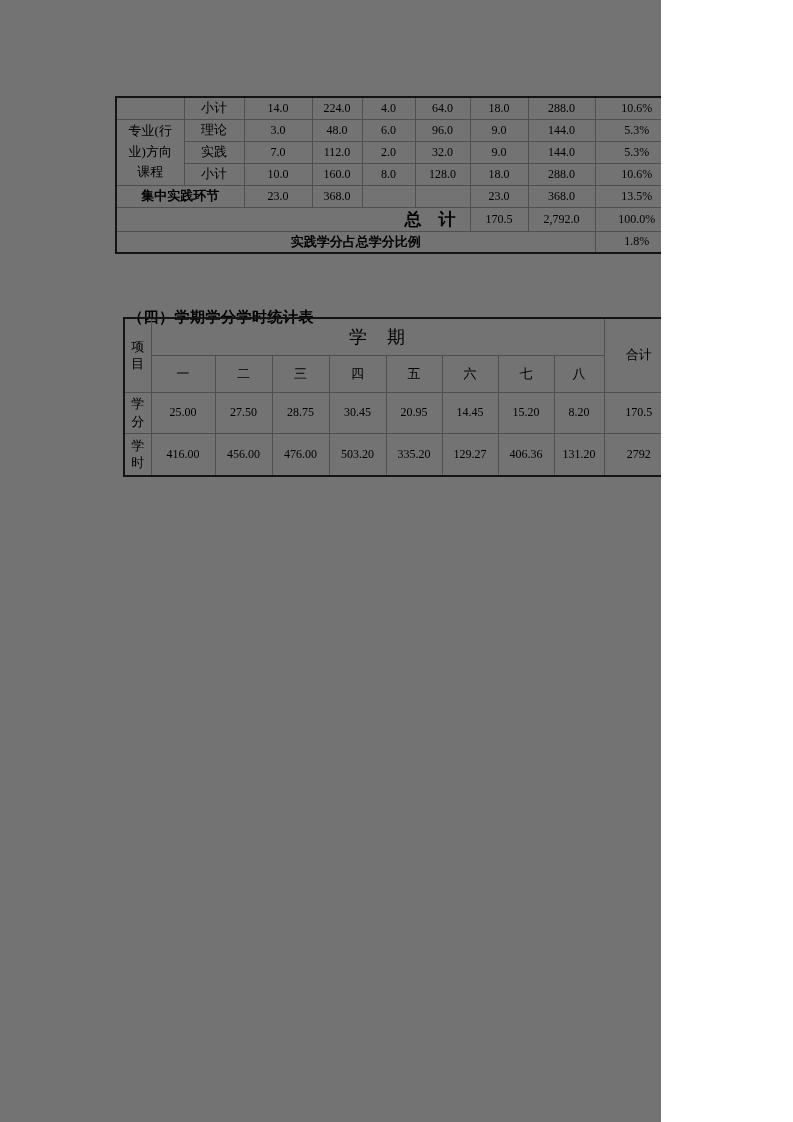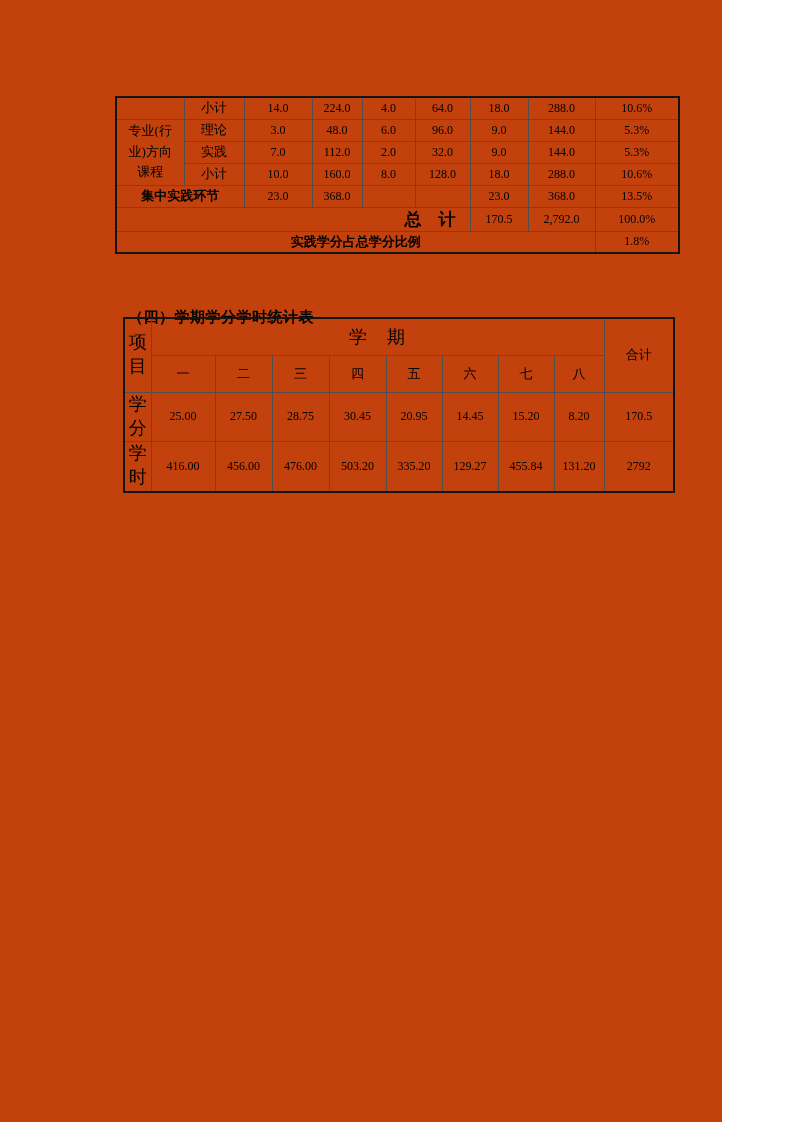--- a/index.html
+++ b/index.html
@@ -1,21 +1,21 @@
 <!DOCTYPE html>
 <html><head>
 <meta charset="utf-8">
 <style>
   * { margin: 0; padding: 0; box-sizing: border-box; }
   html, body { background: #ffffff; }
   .page {
     position: relative;
-    width: 722px;
+    width: 661px;
     height: 1122px;
-    background: #c2410c;
+    background: #737373;
     overflow: hidden;
     font-family: "Liberation Serif", "DejaVu Serif", serif;
     color: #000000;
     padding-left: 48px;
   }
 
   table {
     border-collapse: collapse;
     table-layout: fixed;
   }
@@ -68,24 +68,23 @@
     top: 317px;
     width: 550px;
     border: 2.5px solid #141414;
   }
   .t2 .hr1 { height: 37px; }
   .t2 .hr2 { height: 37px; }
   .t2 .dr1 { height: 41px; }
   .t2 .dr2 { height: 43px; }
   .t2 .vlabel {
     padding: 0 2px;
-    font-size: 18px;
+    font-size: 13px;
     line-height: 1.35;
     word-break: break-all;
-    font-family: Liberation Mono, monospace;
   }
   .t2 .group-head {
     font-size: 18px;
     letter-spacing: 1px;
   }
 </style>
 </head>
 <body>
 
 <div class="page">
@@ -212,20 +211,20 @@
       <td>170.5</td>
     </tr>
     <tr class="dr2">
       <td class="vlabel">学时</td>
       <td>416.00</td>
       <td>456.00</td>
       <td>476.00</td>
       <td>503.20</td>
       <td>335.20</td>
       <td>129.27</td>
-      <td>455.84</td>
+      <td>406.36</td>
       <td>131.20</td>
       <td>2792</td>
     </tr>
   </tbody>
     </table>
 
 </div>
 
 </body></html>

